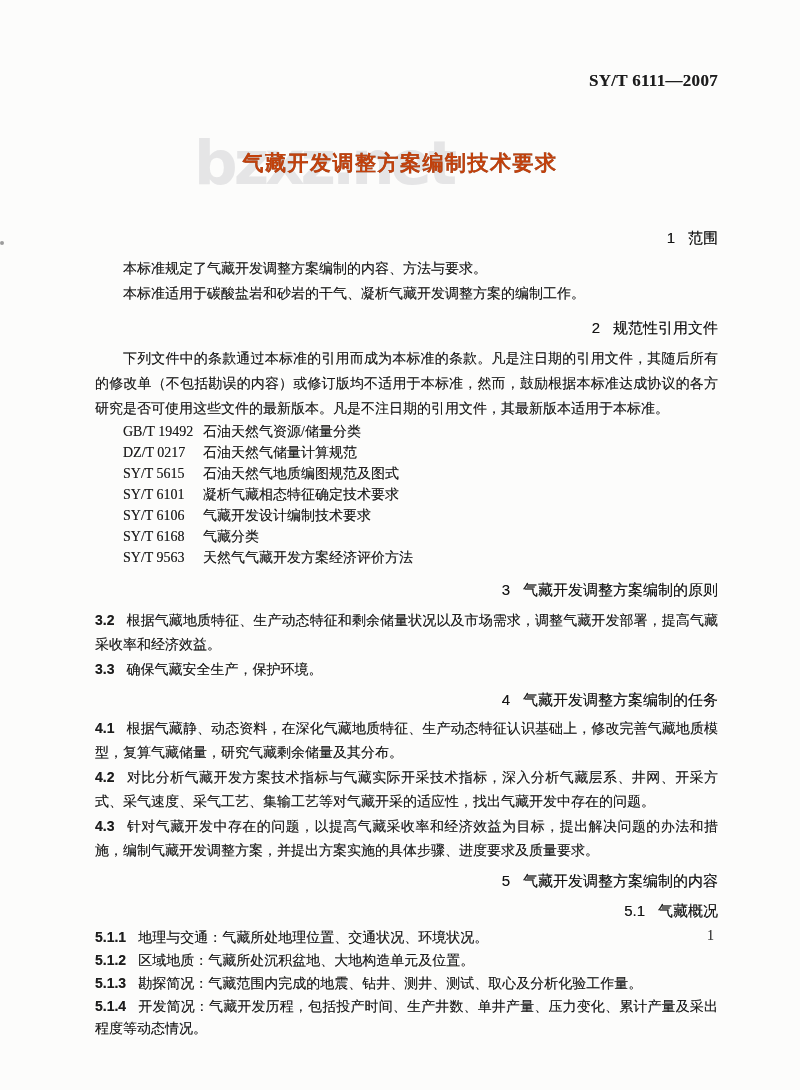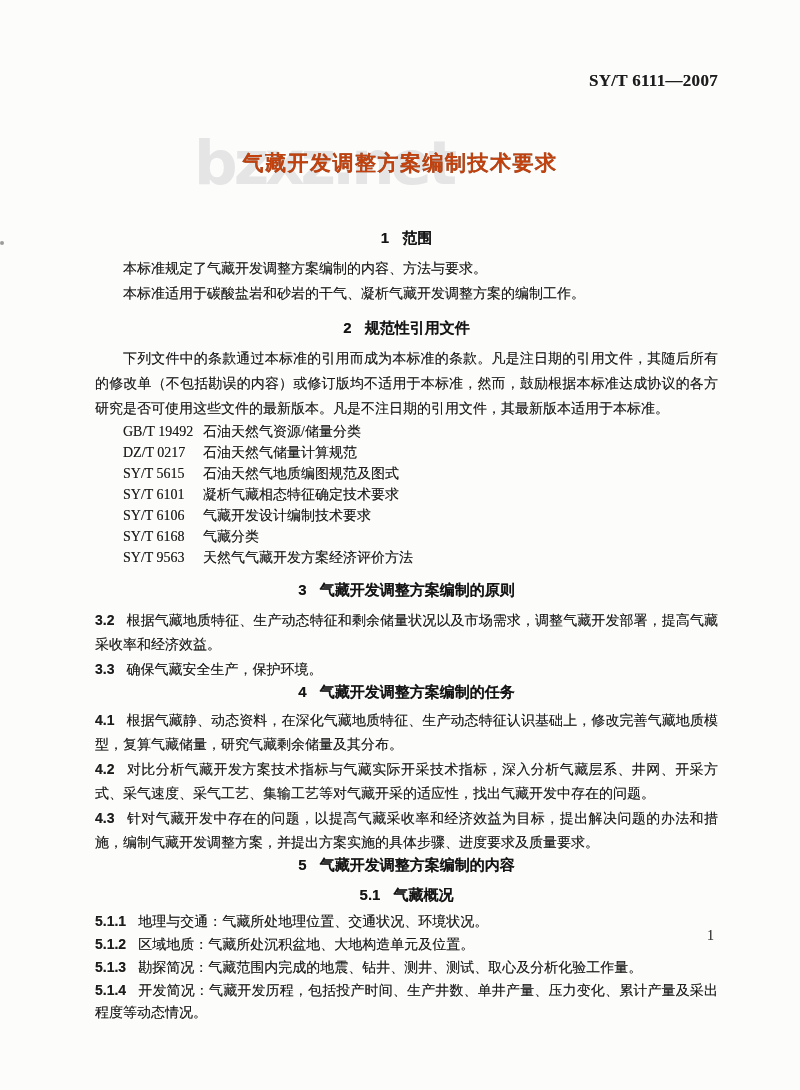--- a/index.html
+++ b/index.html
@@ -34,30 +34,30 @@
     font-size: 21px; font-weight: bold; letter-spacing: 1.5px;
     color: #c2410c; z-index: 1;
   }
   .content {
     position: absolute; top: 228px; left: 95px; width: 623px;
     z-index: 1; font-size: 14px; line-height: 25px;
     text-align: justify;
   }
   .sec-h {
     font-family: "Liberation Sans", "DejaVu Sans", sans-serif;
-    font-size: 15px; font-weight: bold; color: #141414;
-    margin: 0; line-height: 20px; text-align: center;
+    font-size: 15px; font-weight: normal; color: #141414;
+    margin: 0; line-height: 20px; text-align: right;
   }
   .hnum { margin-right: 13px; }
   .content p { margin: 0; }
   .para-block { margin-top: 8px; }
   .p-indent { text-indent: 28px; }
   .mt12 { margin-top: 12px; }
   .mt10 { margin-top: 10px; }
-  .mt8  { margin-top: 0; }
+  .mt8  { margin-top: 8px; }
   .refs { margin-left: 28px; line-height: 21px; margin-top: 0; }
   .ref-row { white-space: nowrap; }
   .ref-code { display: inline-block; min-width: 80px; }
   .clauses { margin-top: 8px; line-height: 24px; }
   .clauses-sub { margin-top: 5px; line-height: 22px; }
   .cnum {
     font-family: "Liberation Sans", "DejaVu Sans", sans-serif;
     font-weight: bold; margin-right: 12px; font-size: 14px;
   }
   .pageno {

